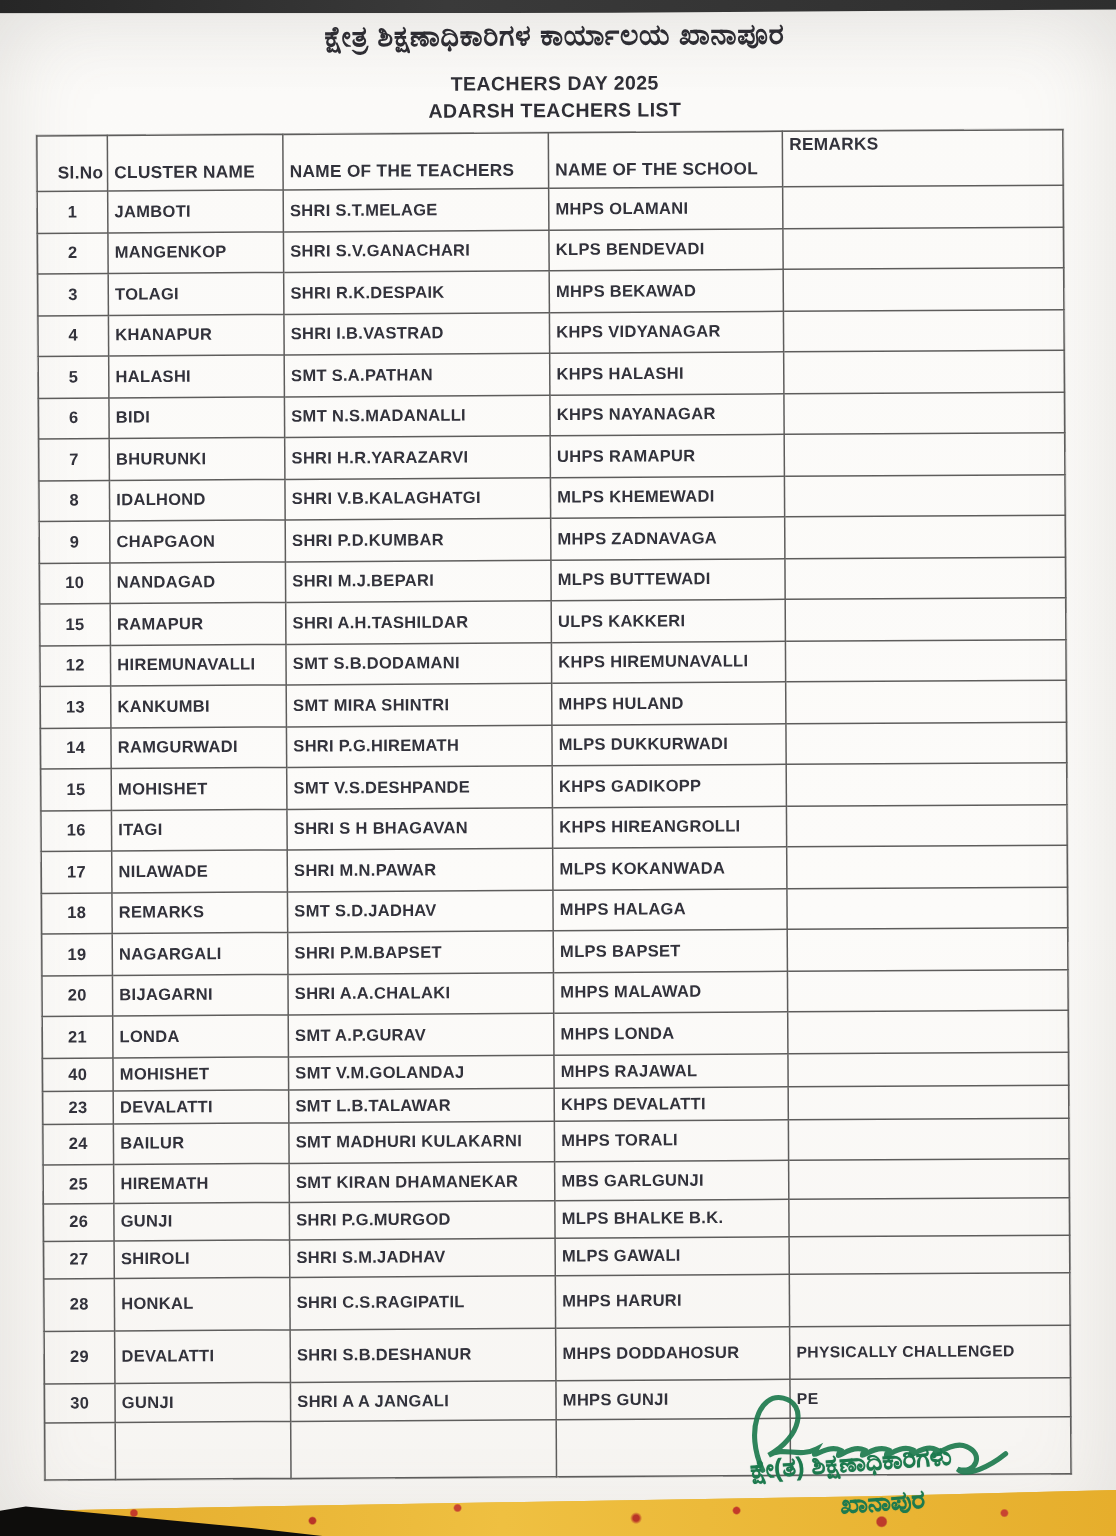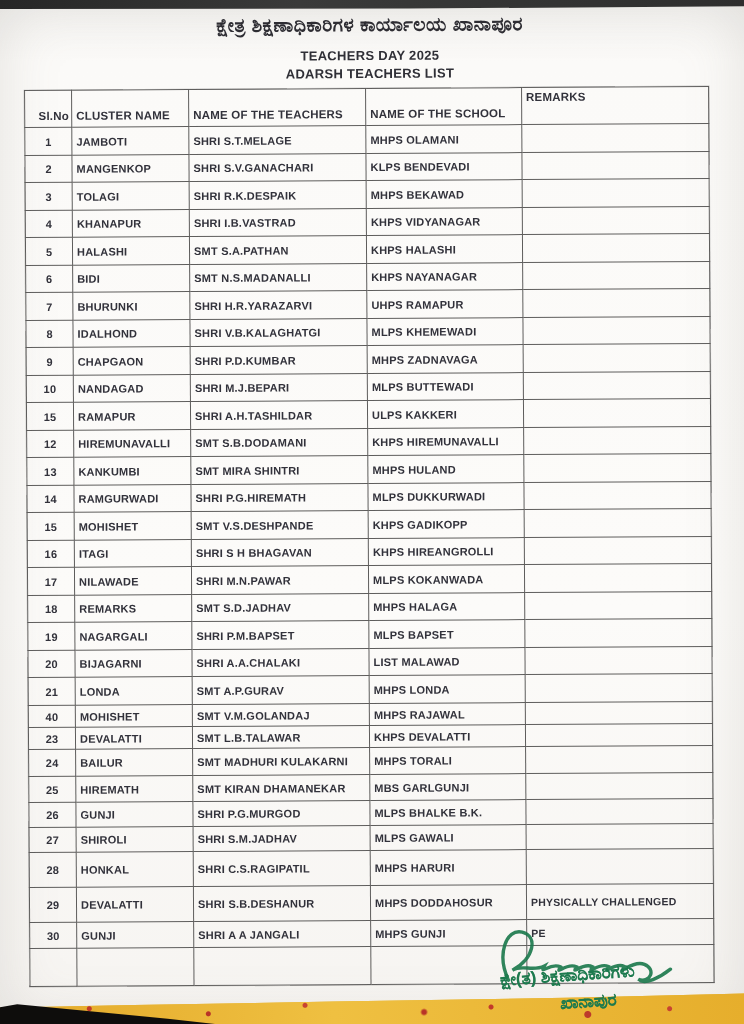--- a/index.html
+++ b/index.html
@@ -231,21 +231,21 @@
             <td class="c">19</td>
             <td>NAGARGALI</td>
             <td>SHRI P.M.BAPSET</td>
             <td>MLPS BAPSET</td>
             <td style="font-size: 10.5px;"></td>
           </tr>
           <tr style="height: 27px;">
             <td class="c">20</td>
             <td>BIJAGARNI</td>
             <td>SHRI A.A.CHALAKI</td>
-            <td>LIST MALAWAD</td>
+            <td>MHPS MALAWAD</td>
             <td style="font-size: 10.5px;"></td>
           </tr>
           <tr style="height: 28px;">
             <td class="c">21</td>
             <td>LONDA</td>
             <td>SMT A.P.GURAV</td>
             <td>MHPS LONDA</td>
             <td style="font-size: 10.5px;"></td>
           </tr>
           <tr style="height: 22px;">

